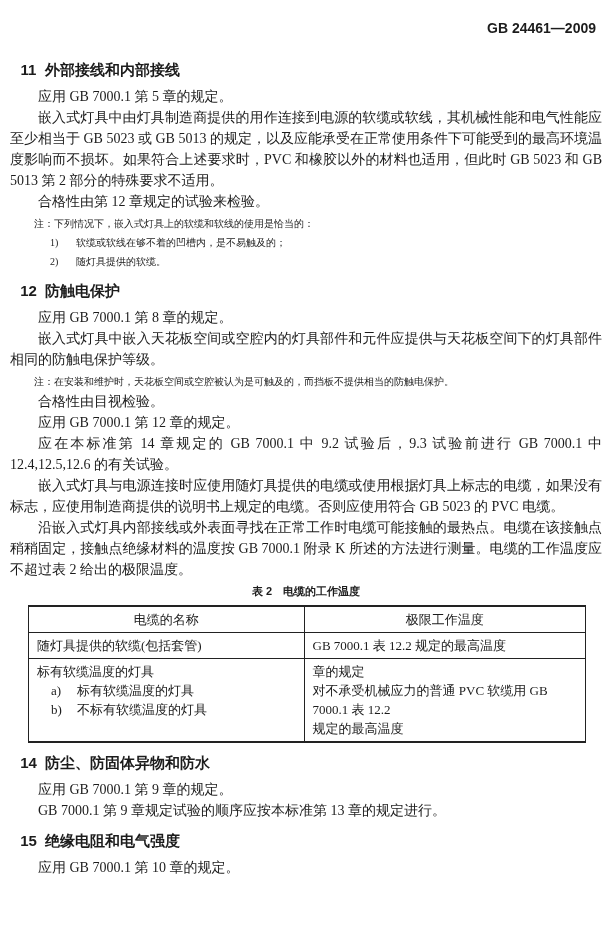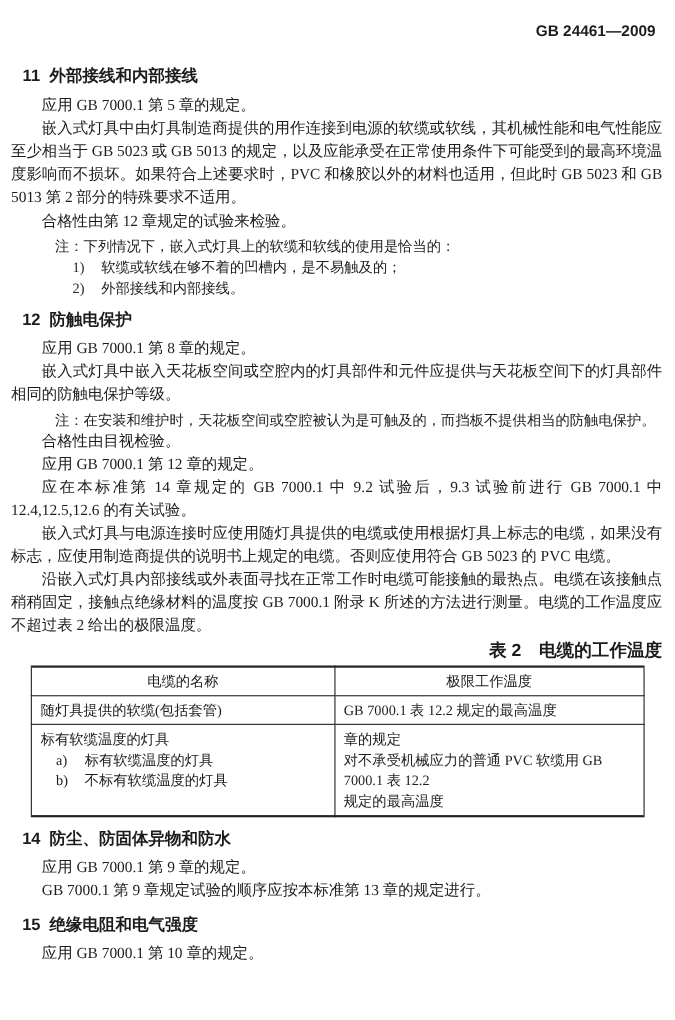--- a/index.html
+++ b/index.html
@@ -19,28 +19,28 @@
     padding-right:6px;margin-bottom:24px;
   }
   .sec-h{
     display:flex;
     font-family:"Liberation Sans","DejaVu Sans",sans-serif;
     font-weight:bold;font-size:15px;line-height:20px;
     margin:10px 0 6px 2px;
   }
   .sec-num{flex:none;width:33px;text-align:center;}
   .p{margin:0;text-indent:2em;text-align:justify;}
-  .note{font-size:13px;line-height:19px;margin:2px 0 0 40px;text-align:justify;}
+  .note{font-size:10px;line-height:19px;margin:2px 0 0 24px;text-align:justify;}
   .note-head{}
   .note-item{display:flex;margin-left:16px;}
   .note-marker{flex:none;width:26px;}
   .tbl-caption{
-    text-align:right;
+    text-align:center;
     font-family:"Liberation Sans","DejaVu Sans",sans-serif;
-    font-weight:bold;font-size:16px;line-height:19px;
+    font-weight:bold;font-size:11px;line-height:19px;
     margin:2px 0 4px;
   }
   table.t2{
     border-collapse:collapse;
     width:558px;margin-left:18px;
     font-size:13px;line-height:19px;
     border:1px solid #222;
     border-top-width:2px;border-bottom-width:2px;
   }
   table.t2 th,table.t2 td{border:1px solid #222;}
@@ -68,21 +68,21 @@
   <p class="p">嵌入式灯具中由灯具制造商提供的用作连接到电源的软缆或软线，其机械性能和电气性能应至少相当于 GB 5023 或 GB 5013 的规定，以及应能承受在正常使用条件下可能受到的最高环境温度影响而不损坏。如果符合上述要求时，PVC 和橡胶以外的材料也适用，但此时 GB 5023 和 GB 5013 第 2 部分的特殊要求不适用。</p>
   <p class="p">合格性由第 12 章规定的试验来检验。</p>
   <div class="note">
     <div class="note-head"><span>注：</span><span>下列情况下，嵌入式灯具上的软缆和软线的使用是恰当的：</span></div>
     <div class="note-item">
       <span class="note-marker">1)</span>
       <span>软缆或软线在够不着的凹槽内，是不易触及的；</span>
     </div>
     <div class="note-item">
       <span class="note-marker">2)</span>
-      <span>外部接线和内部接线。</span>
+      <span>随灯具提供的软缆。</span>
     </div>
   </div>
 
   <div class="sec-h">
     <span class="sec-num">12</span>
     <span>防触电保护</span>
   </div>
   <p class="p">应用 GB 7000.1 第 8 章的规定。</p>
   <p class="p">嵌入式灯具中嵌入天花板空间或空腔内的灯具部件和元件应提供与天花板空间下的灯具部件相同的防触电保护等级。</p>
   <div class="note">

